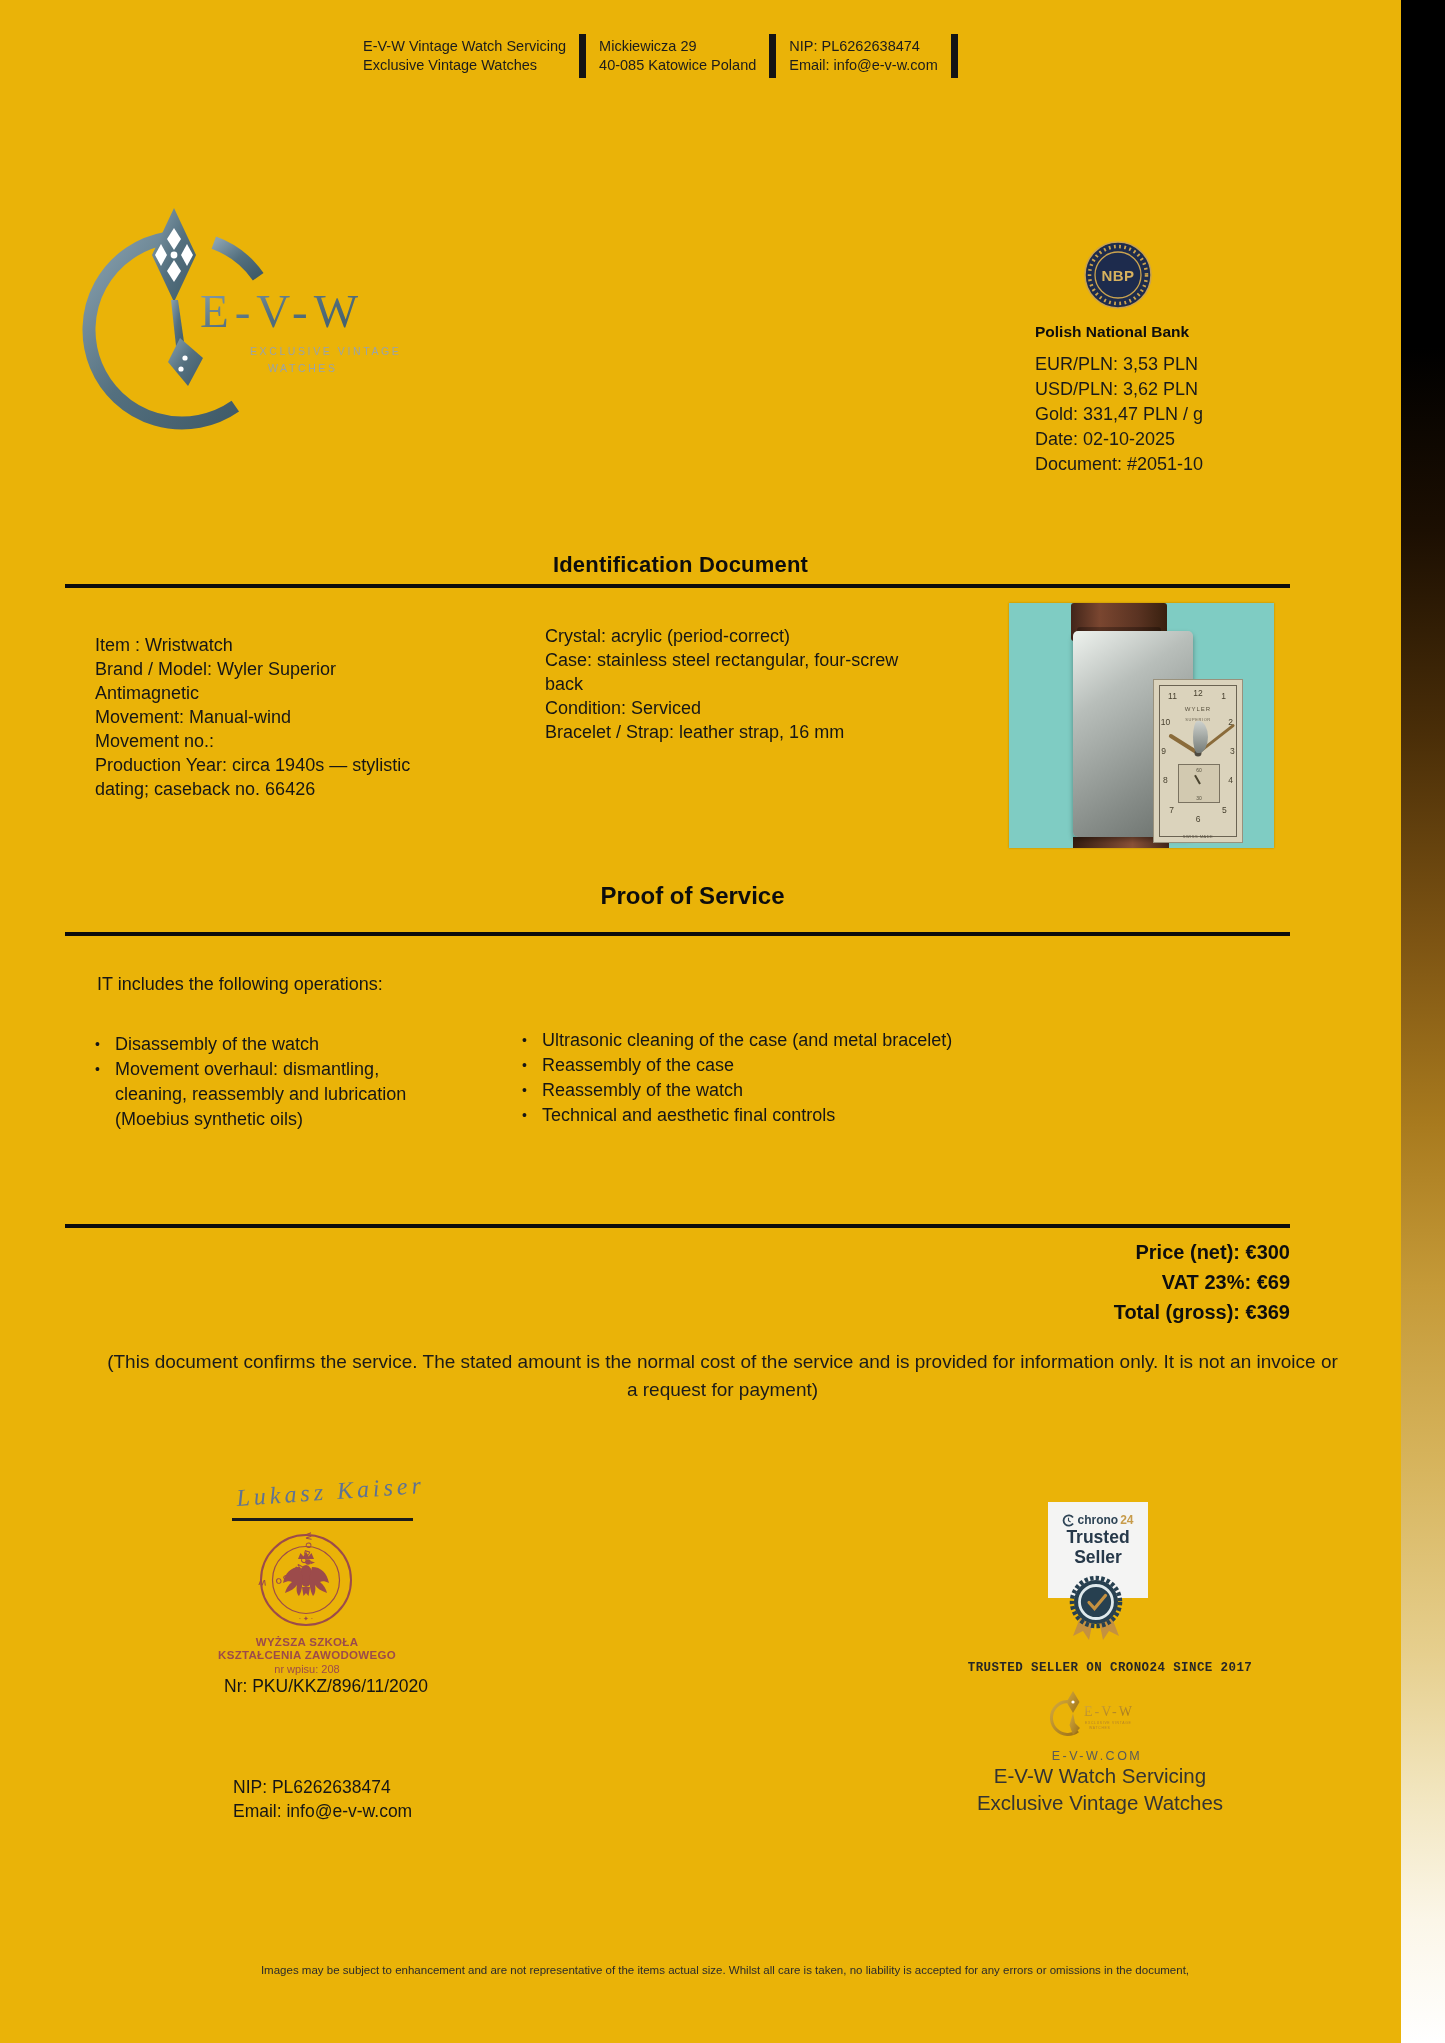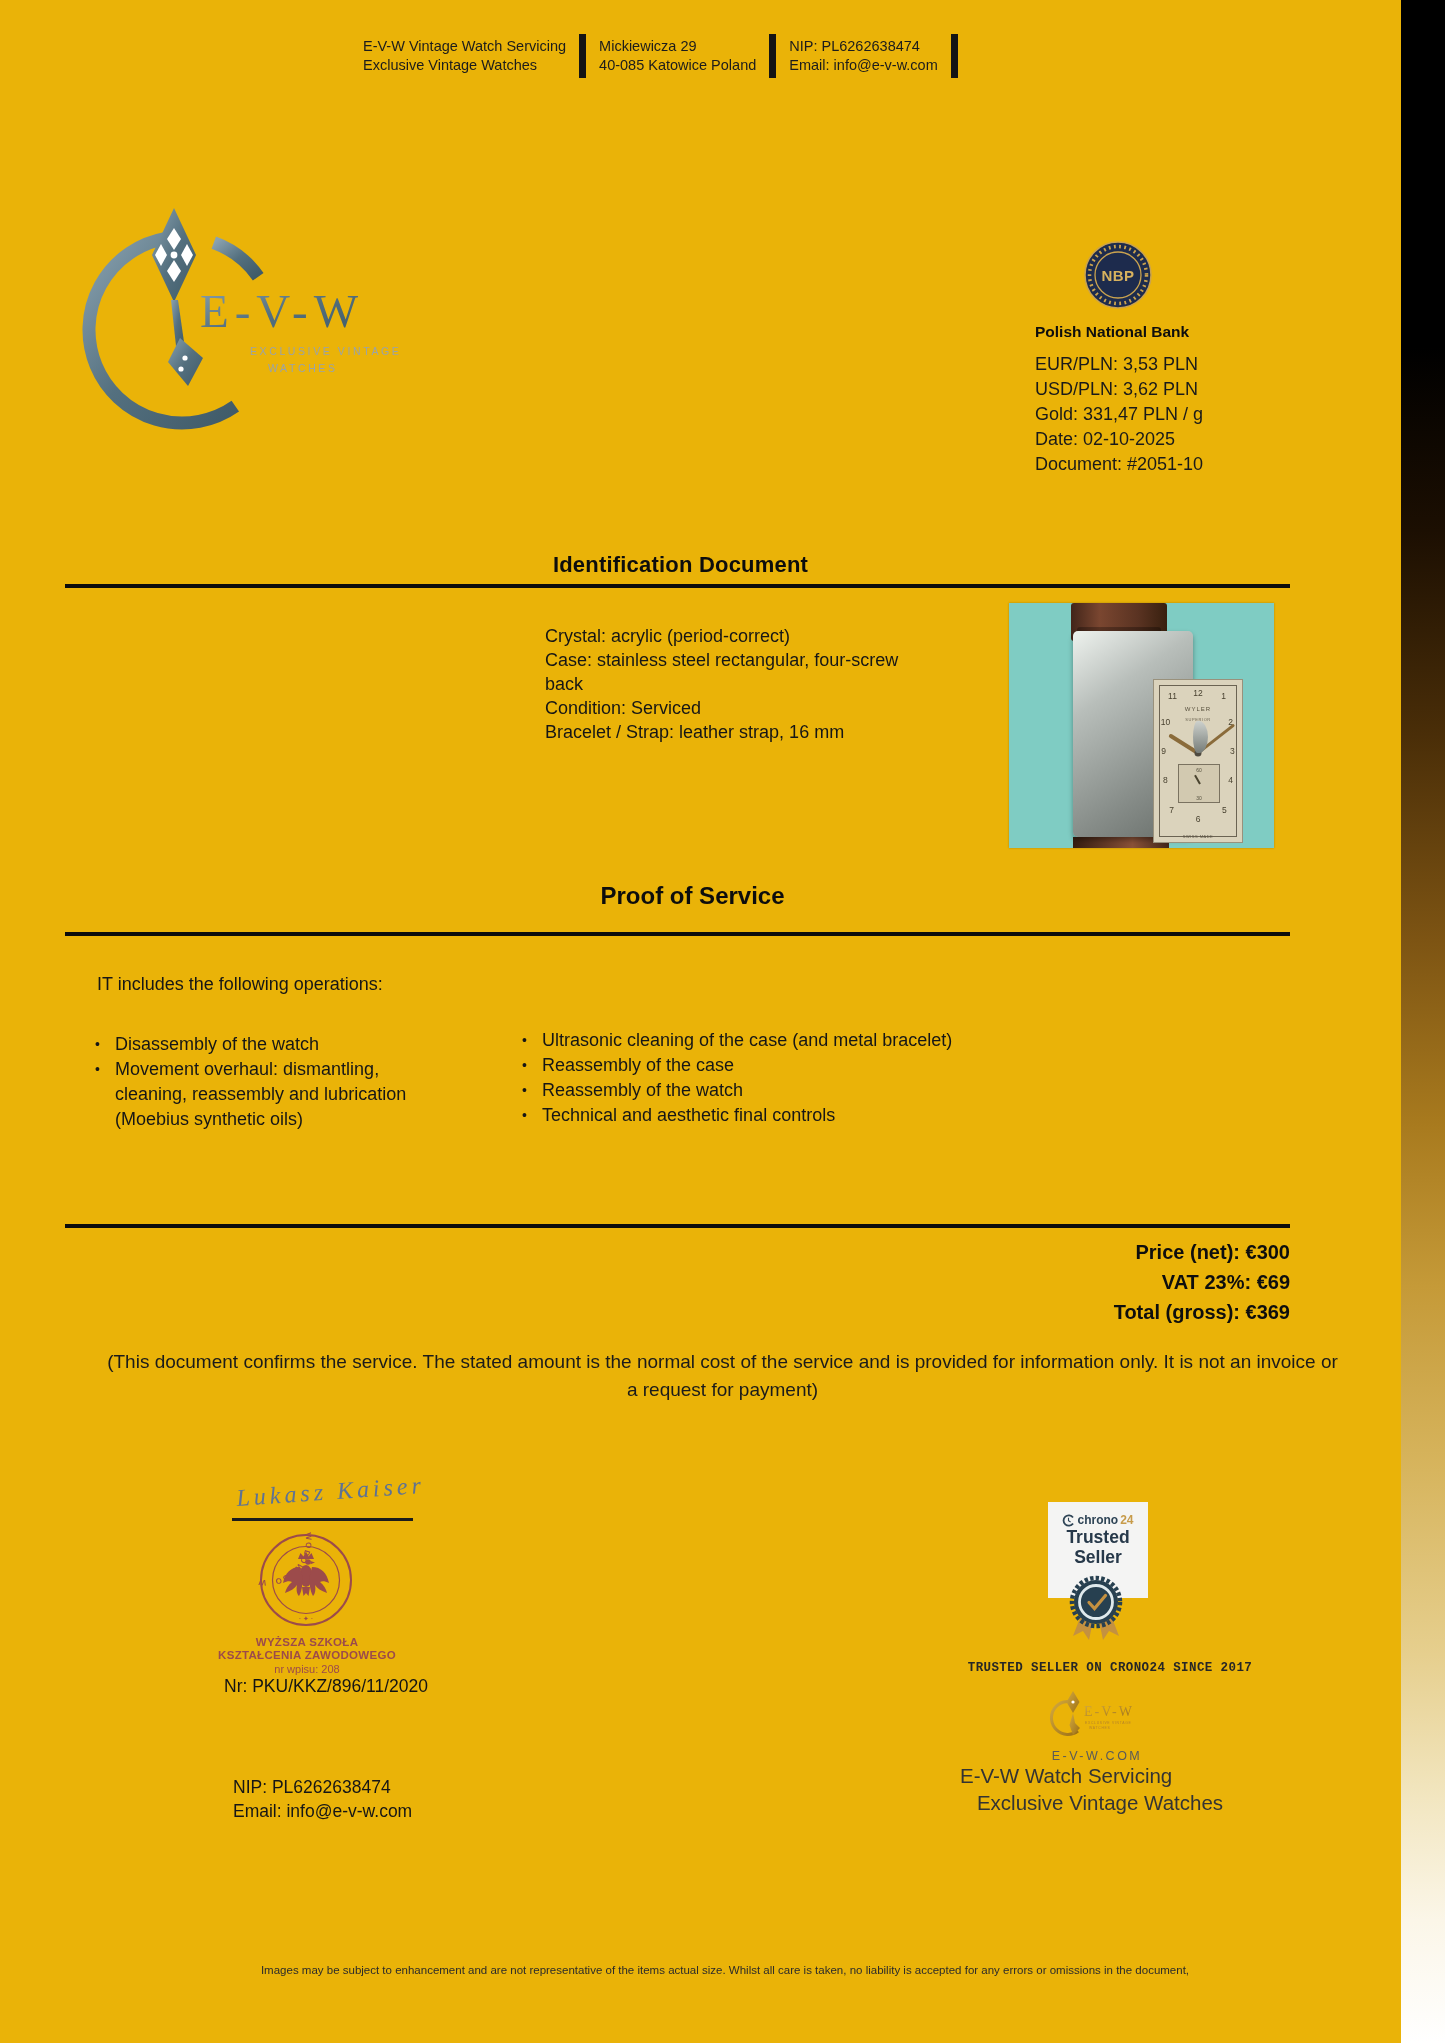--- a/index.html
+++ b/index.html
@@ -114,21 +114,21 @@
   .c24-l1{margin-top:0;}
   #rosette{left:1064px;top:1572px;}
   #ts-caption{left:945px;top:1661px;width:330px;text-align:center;
     font-family:"Liberation Mono",monospace;font-size:12.5px;font-weight:bold;
     letter-spacing:.4px;color:#262626;}
 
   
   #gold-logo{left:1042px;top:1686px;}
   #fb-domain{left:997px;top:1749px;width:200px;text-align:center;font-size:12.5px;
     letter-spacing:2.5px;color:#5a5a5a;}
-  #fb-l1{left:960px;top:1764px;width:280px;font-size:20.5px;color:#333;}
+  #fb-l1{left:960px;top:1764px;width:280px;text-align:center;font-size:20.5px;color:#333;}
   #fb-l2{left:960px;top:1791px;width:280px;text-align:center;font-size:20.5px;color:#333;}
 
   
   #contact{left:233px;top:1776px;font-size:17.5px;line-height:23.5px;color:#161616;}
   #footer-note{left:80px;top:1964px;width:1290px;text-align:center;font-size:11.5px;color:#2b2b2b;}
 </style>
 </head>
 <body>
 
 <div class="page">
@@ -191,20 +191,29 @@
         <div>USD/PLN: 3,62 PLN</div>
         <div>Gold: 331,47 PLN / g</div>
         <div>Date: 02-10-2025</div>
         <div>Document: #2051-10</div>
       </div>
   </div>
 
   <div id="id-title" class="sec-title">Identification Document</div>
   <div id="rule1" class="rule"></div>
 
+  <div id="id-left" class="abs id-lines">
+      <div>Item : Wristwatch</div>
+      <div>Brand / Model: Wyler Superior</div>
+      <div>Antimagnetic</div>
+      <div>Movement: Manual-wind</div>
+      <div>Movement no.:</div>
+      <div>Production Year: circa 1940s — stylistic</div>
+      <div>dating; caseback no. 66426</div>
+    </div>
   <div id="id-right" class="abs id-lines">
       <div>Crystal: acrylic (period-correct)</div>
       <div>Case: stainless steel rectangular, four-screw</div>
       <div>back</div>
       <div>Condition: Serviced</div>
       <div>Bracelet / Strap: leather strap, 16 mm</div>
     </div>
 
   <div id="photo" class="abs">
     <div class="strap-top"></div>

